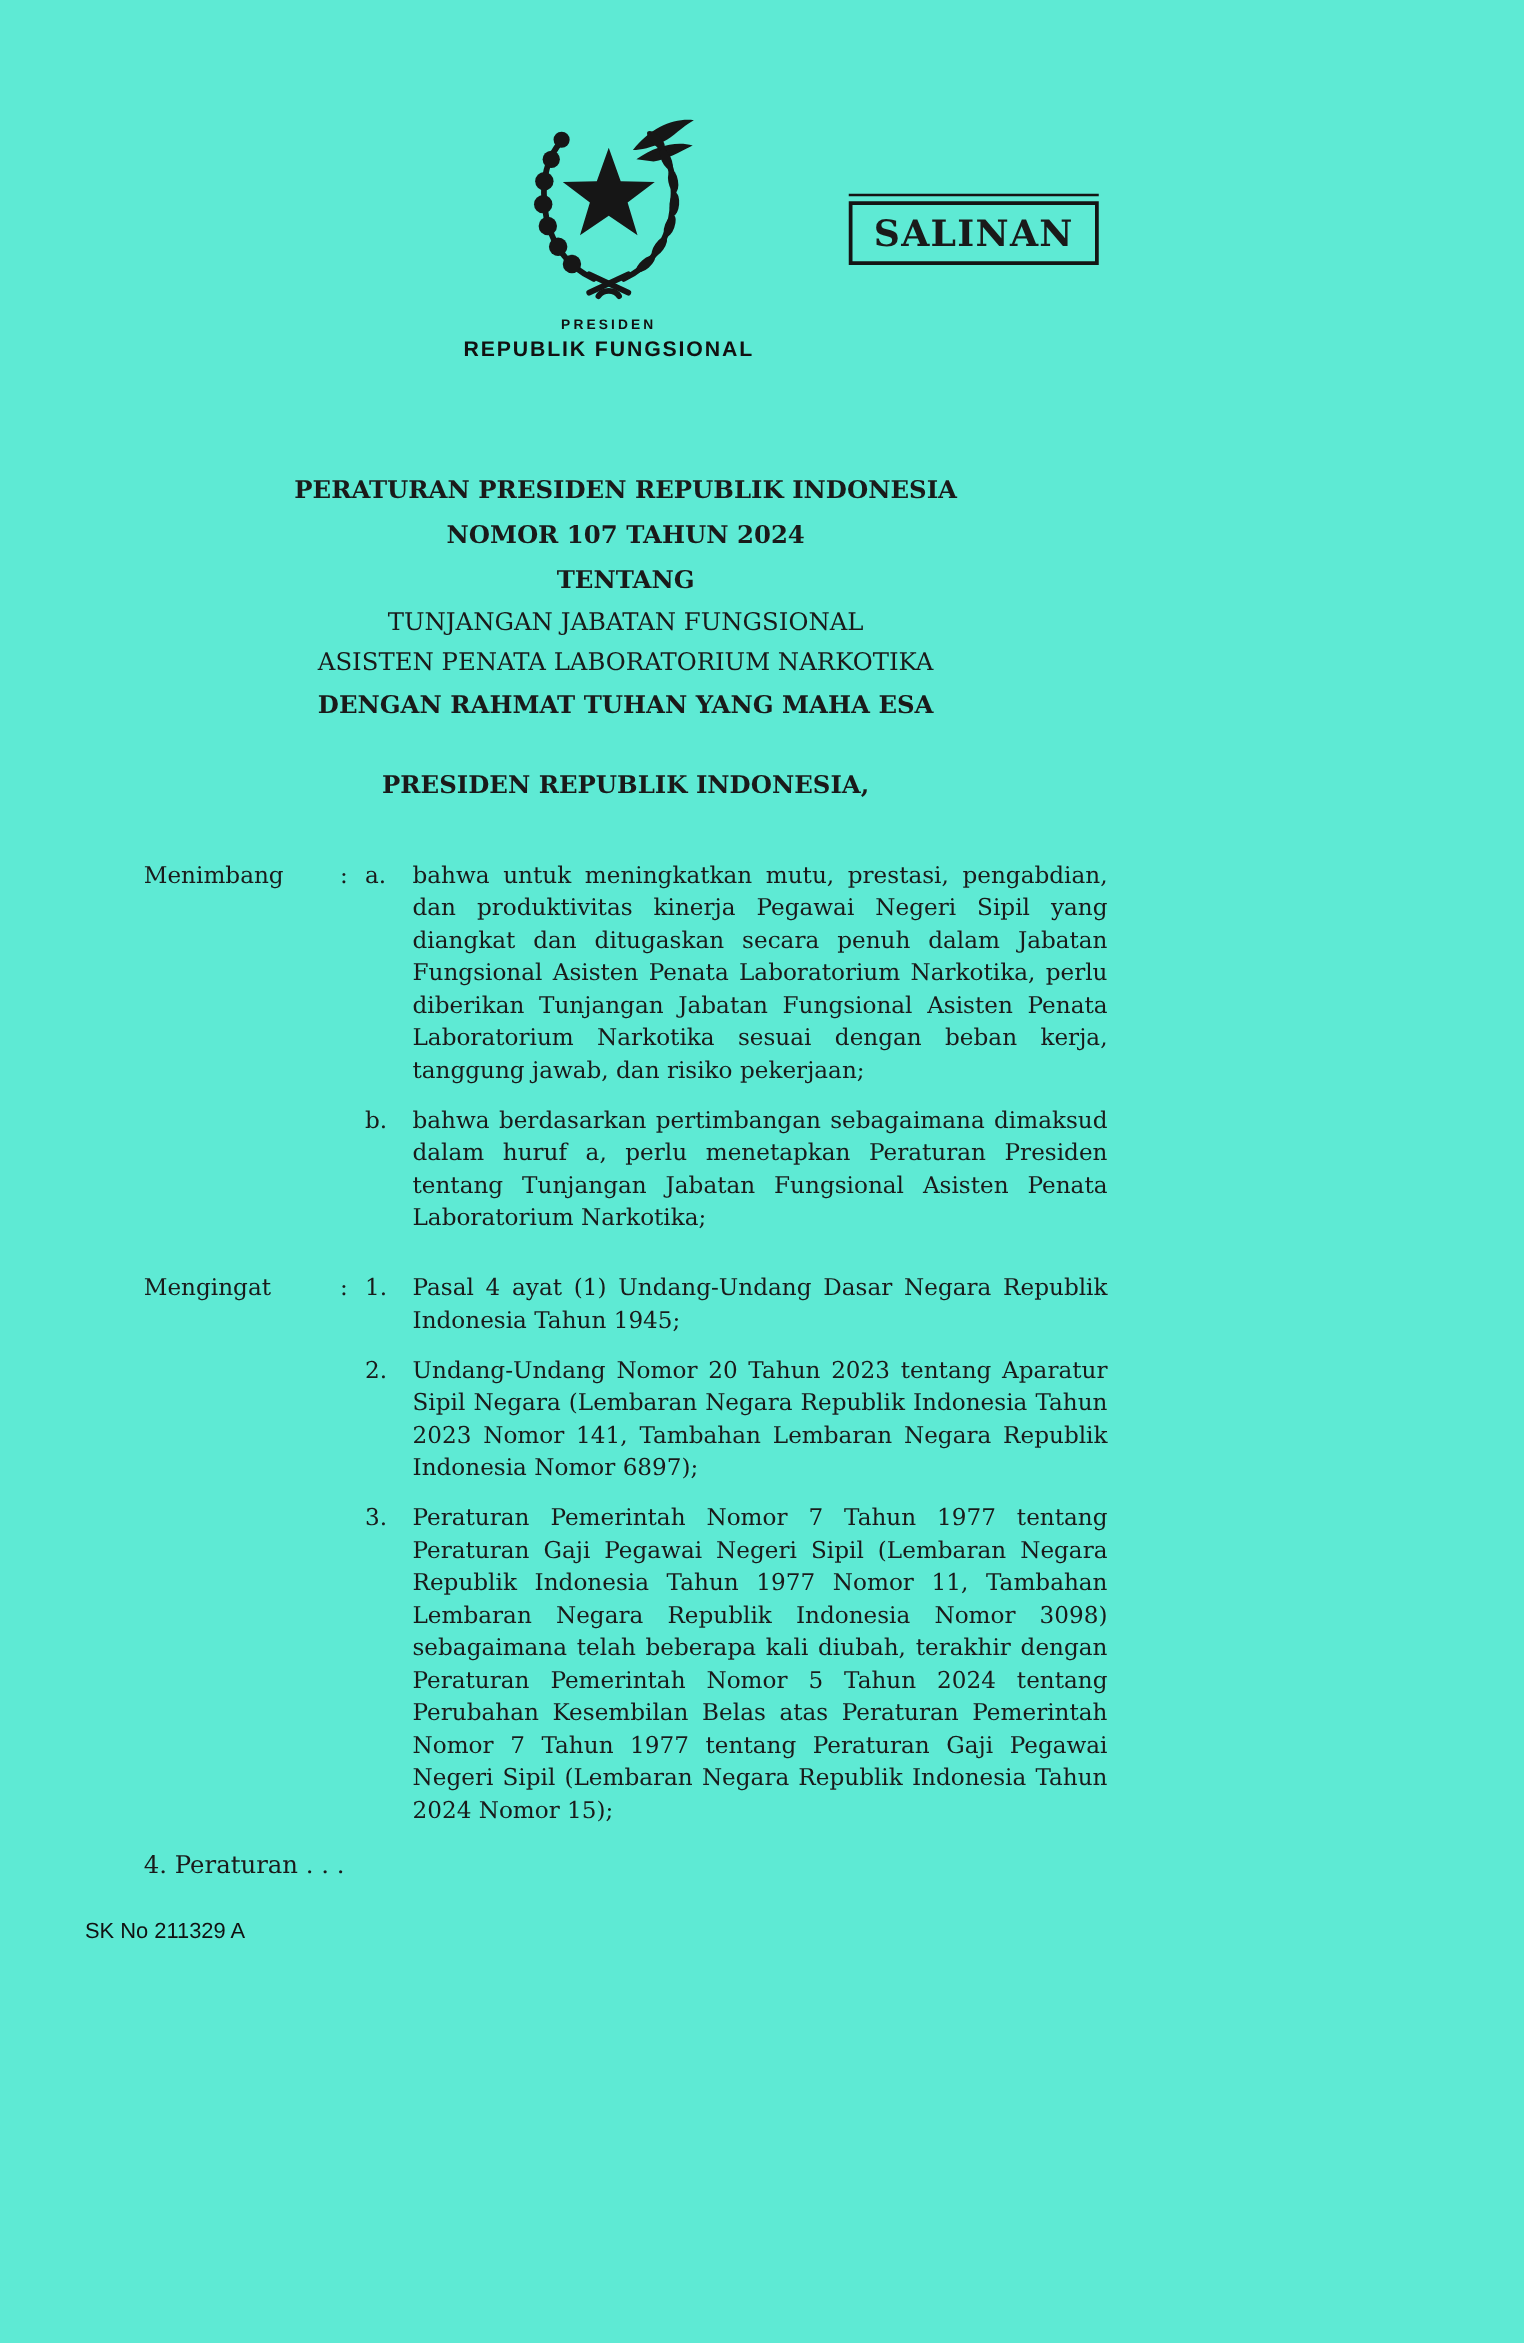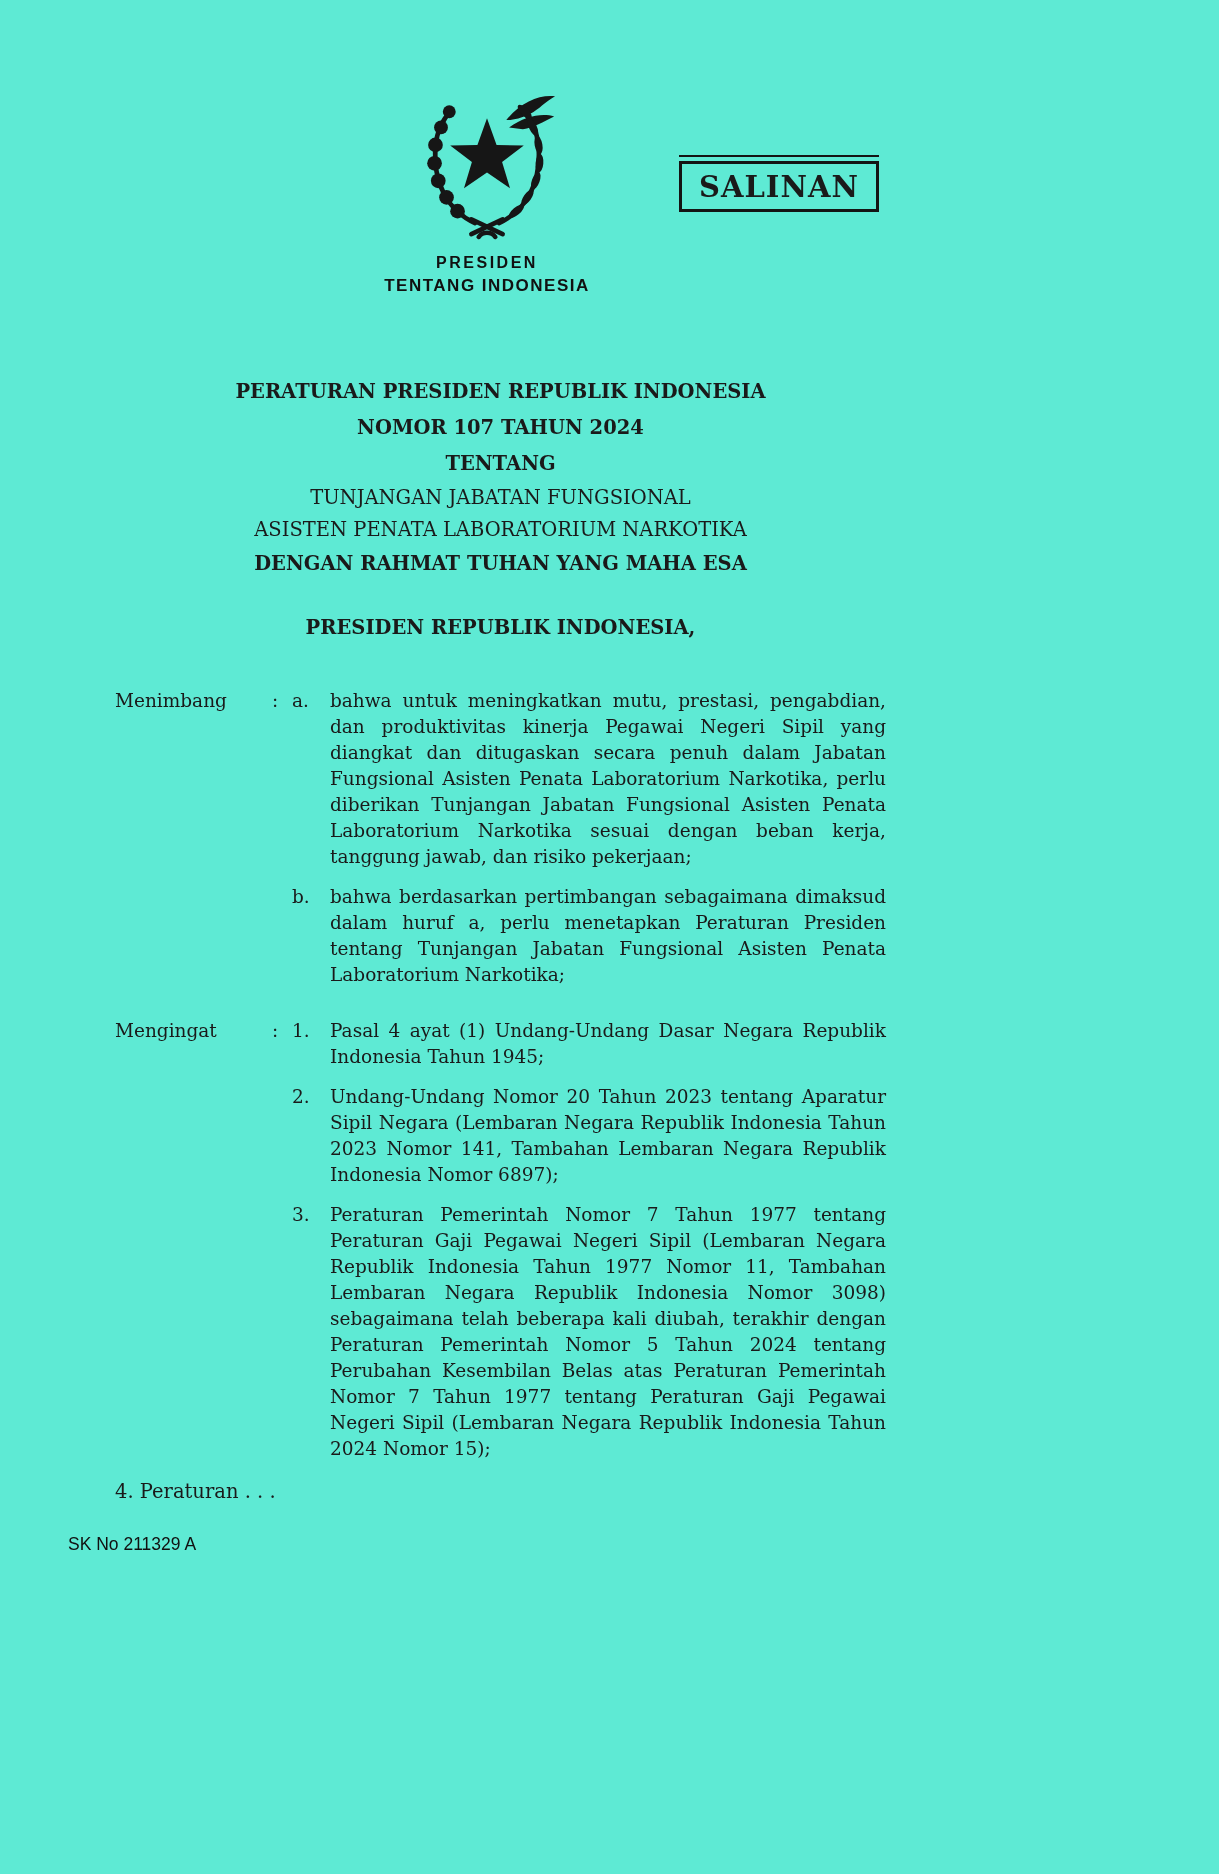--- a/index.html
+++ b/index.html
@@ -31,21 +31,21 @@
   .salinan::before {
     content:""; position:absolute; left:-3px; right:-3px; top:-9px;
     border-top:2px solid #141414;
   }
   .letterhead {
     position:absolute; left:287px; top:254px; width:400px;
     text-align:center;
     font-family:"Liberation Sans", sans-serif;
     font-weight:bold; color:#111;
   }
-  .letterhead .l1 { font-size:16px; letter-spacing:2.5px; margin-bottom:4px; }
+  .letterhead .l1 { font-size:11px; letter-spacing:2.5px; margin-bottom:4px; }
   .letterhead .l2 { font-size:17px; letter-spacing:1.5px; }
 
   
   .content {
     position:absolute; left:115px; top:374px; width:771px;
     font-size:18.5px;
   }
   .t-line { text-align:center; font-size:19.5px; line-height:36px;font-weight:bold; }
   .t-subject { text-align:center; font-size:19.5px; line-height:32px; }
   .t-inv { }
@@ -114,21 +114,21 @@
       </g>
     </svg>
   </div>
 
   <div class="salinan">
     <span>SALINAN</span>
   </div>
 
   <div class="letterhead">
     <div class="l1">PRESIDEN</div>
-    <div class="l2">TENTANG INDONESIA</div>
+    <div class="l2">REPUBLIK FUNGSIONAL</div>
   </div>
 
   <div class="content">
 
     <div class="t-line">PERATURAN PRESIDEN REPUBLIK INDONESIA</div>
     <div class="t-line">NOMOR 107 TAHUN 2024</div>
     <div class="t-line">TENTANG</div>
     <div class="t-subject">TUNJANGAN JABATAN FUNGSIONAL</div>
     <div class="t-subject">ASISTEN PENATA LABORATORIUM NARKOTIKA</div>
     <div class="t-line t-inv">DENGAN RAHMAT TUHAN YANG MAHA ESA</div>

